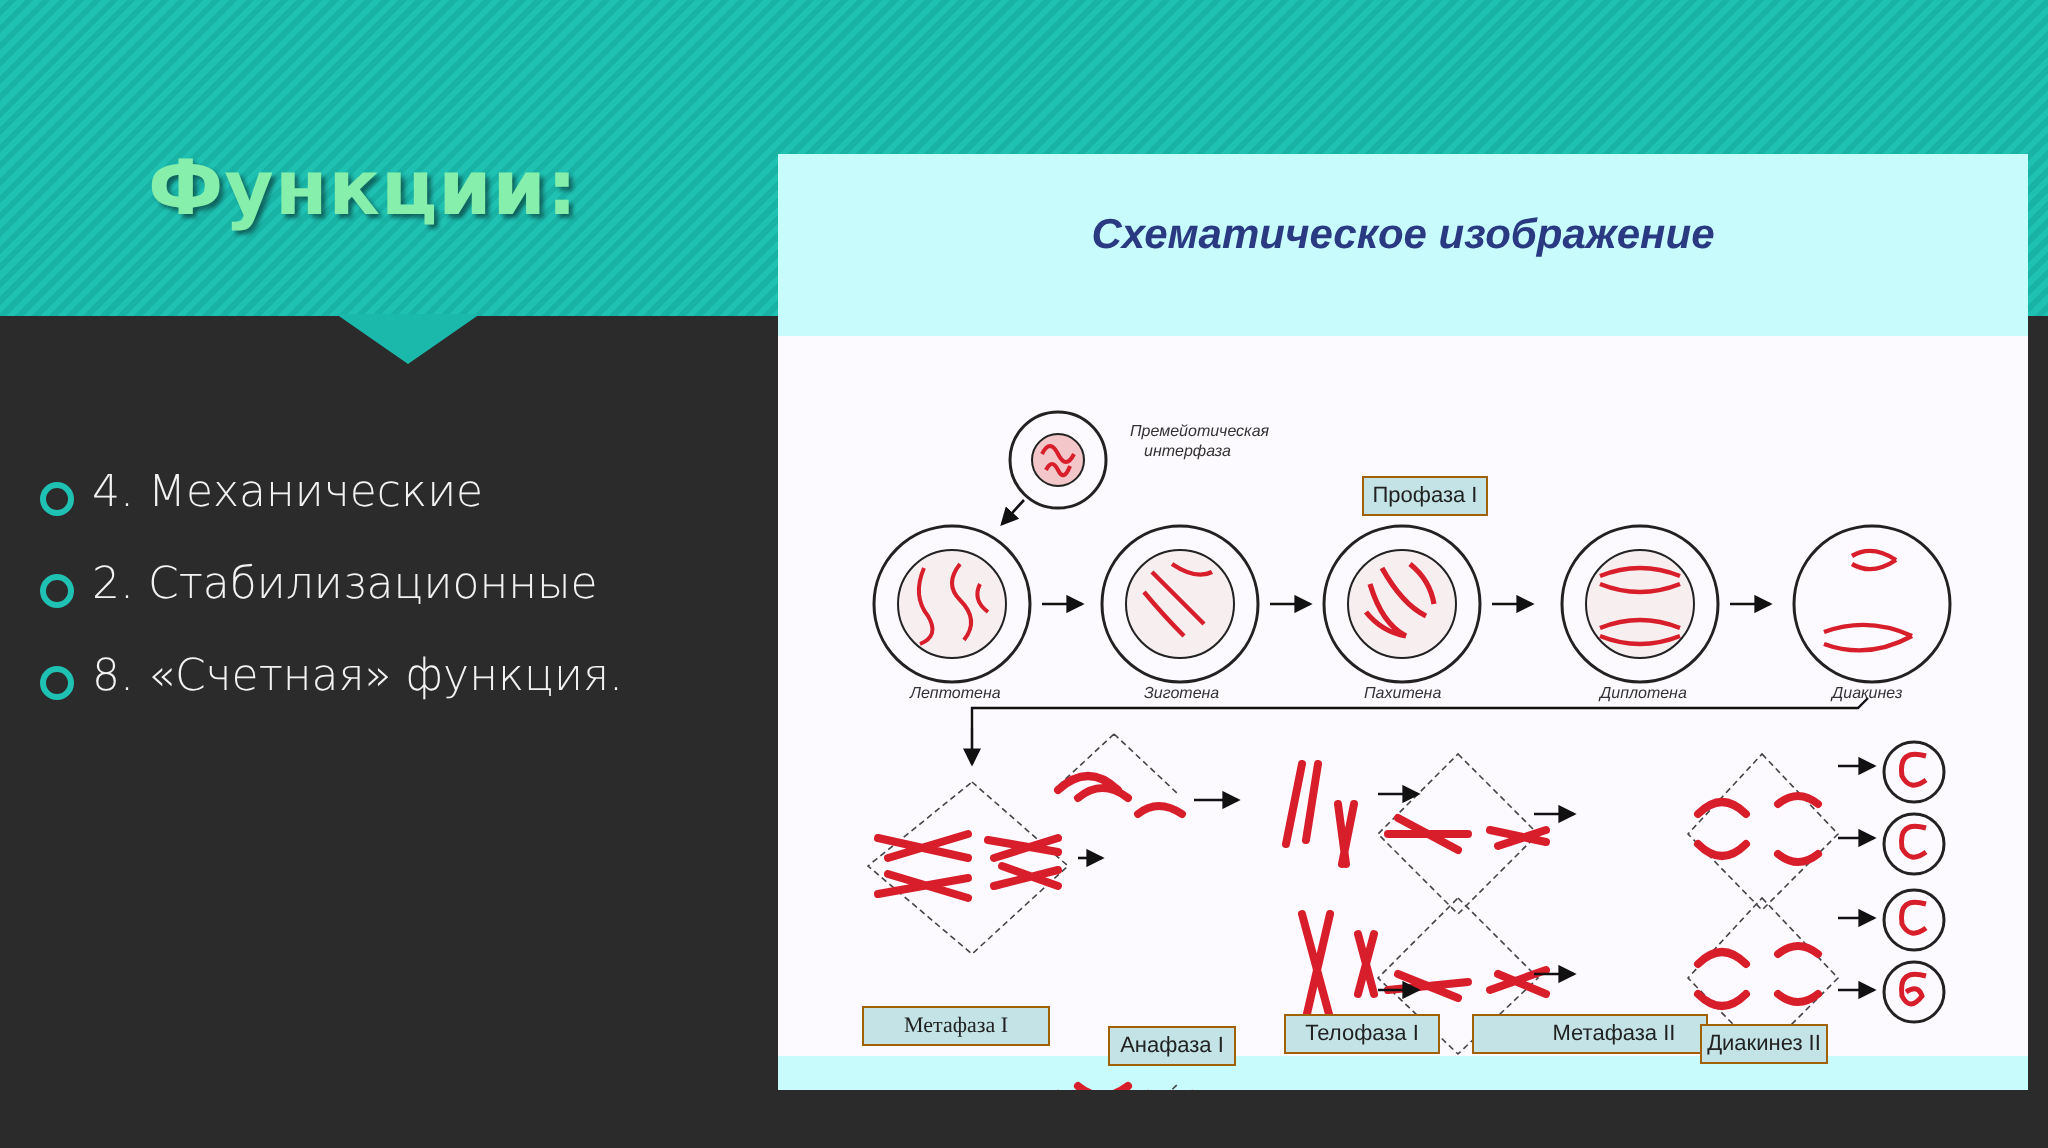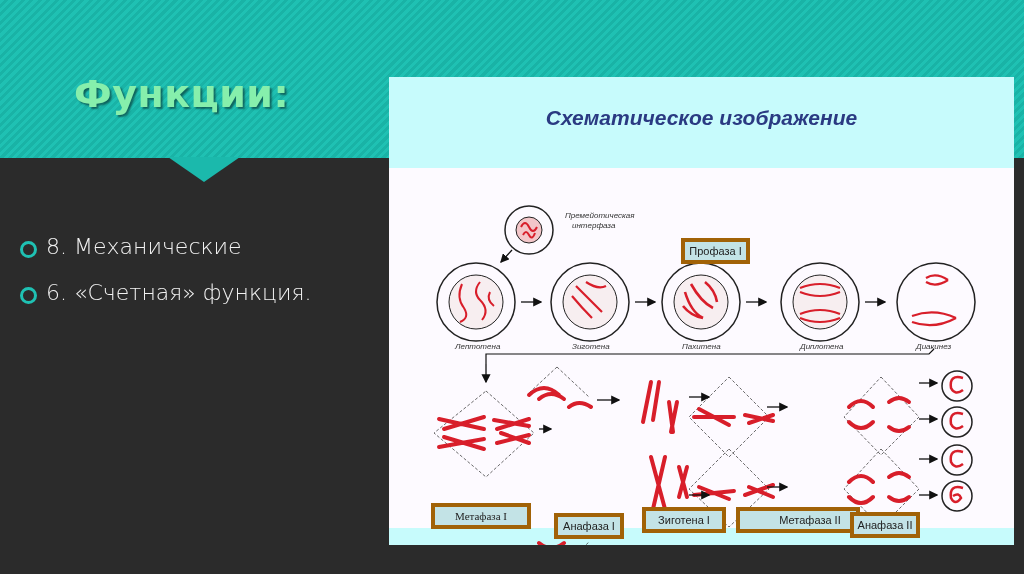--- a/index.html
+++ b/index.html
@@ -12,32 +12,33 @@
     text-shadow: 2px 2px 2px rgba(0,0,0,0.45); letter-spacing:0.5px; font-family:"DejaVu Sans", sans-serif; }
   .bullets { position:absolute; left:20px; top:230px; width:360px; list-style:none; margin:0; padding:0; }
   .bullets li { position:relative; color:#f2f2f2; font-size:22px; line-height:34px; padding-left:26px; margin-bottom:12px; font-family:"DejaVu Sans", sans-serif; font-weight:300; }
   .bullets li .dot { position:absolute; left:0; top:11px; width:11px; height:11px; border:3px solid #1fc1b3; border-radius:50%; }
   .figure { position:absolute; left:389px; top:77px; width:625px; height:468px; background:#fdfaff; overflow:hidden; }
   .fig-top { position:absolute; left:0; top:0; width:100%; height:91px; background:#c7fbfc; }
   .fig-bottom { position:absolute; left:0; bottom:0; width:100%; height:17px; background:#c7fbfc; }
   .fig-title { position:absolute; left:0; top:25px; width:100%; text-align:center; color:#2a3a82; font-style:italic; font-weight:bold; font-size:21px; line-height:31px; font-family:"Liberation Sans", sans-serif; }
   svg.diagram { position:absolute; left:0; top:0; }
   .lbl { font-family:"Liberation Sans", sans-serif; font-size:8px; fill:#333; font-style:italic; }
-  .box { position:absolute; background:#c3e3e6; border:4px solid #a16207; font-family:"Liberation Sans", sans-serif; font-size:11px; color:#222; text-align:center; line-height:18px; }
+  .box { position:absolute; background:#c3e3e6; border:1px solid #a16207; font-family:"Liberation Sans", sans-serif; font-size:11px; color:#222; text-align:center; line-height:18px; }
 </style>
 </head>
 <body>
 
 <div class="header"></div>
 <div class="notch"></div>
 <div class="title">Функции:</div>
 
 <ul class="bullets">
-  <li><span class="dot"></span><span>8. Механические</span></li>
-  <li><span class="dot"></span><span>6. «Счетная» функция.</span></li>
+  <li><span class="dot"></span><span>4. Механические</span></li>
+  <li><span class="dot"></span><span>2. Стабилизационные</span></li>
+  <li><span class="dot"></span><span>8. «Счетная» функция.</span></li>
 </ul>
 
 <div class="figure">
   <div class="fig-top"></div>
   <div class="fig-bottom"></div>
   <div class="fig-title">
     <div>Схематическое изображение</div>
   </div>
 
   <svg class="diagram" width="625" height="468">
@@ -148,16 +149,16 @@
       <path d="M574,301 q-14,-4 -12,10 q4,8 12,2" stroke="#d81e2a" stroke-width="2.5"></path>
       <path d="M574,337 q-14,-4 -12,10 q4,8 12,2" stroke="#d81e2a" stroke-width="2.5"></path>
       <path d="M574,375 q-14,-4 -12,10 q4,8 12,2" stroke="#d81e2a" stroke-width="2.5"></path>
       <path d="M574,411 q-14,-4 -12,10 q4,8 10,0 q-2,-6 -8,-2" stroke="#d81e2a" stroke-width="2.5"></path>
     </g>
   </svg>
 
   <div class="box" style="left:292px; top:161px; width:61px;">Профаза I</div>
   <div class="box" style="left:42px; top:426px; width:92px;font-family:Liberation Serif, serif;">Метафаза I</div>
   <div class="box" style="left:165px; top:436px; width:62px;">Анафаза I</div>
-  <div class="box" style="left:253px; top:430px; width:76px;">Зиготена I</div>
+  <div class="box" style="left:253px; top:430px; width:76px;">Телофаза I</div>
   <div class="box" style="left:347px; top:430px; width:92px;padding-left:24px;">Метафаза II</div>
-  <div class="box" style="left:461px; top:435px; width:62px;">Анафаза II</div>
+  <div class="box" style="left:461px; top:435px; width:62px;">Диакинез II</div>
 </div>
 
 </body></html>

